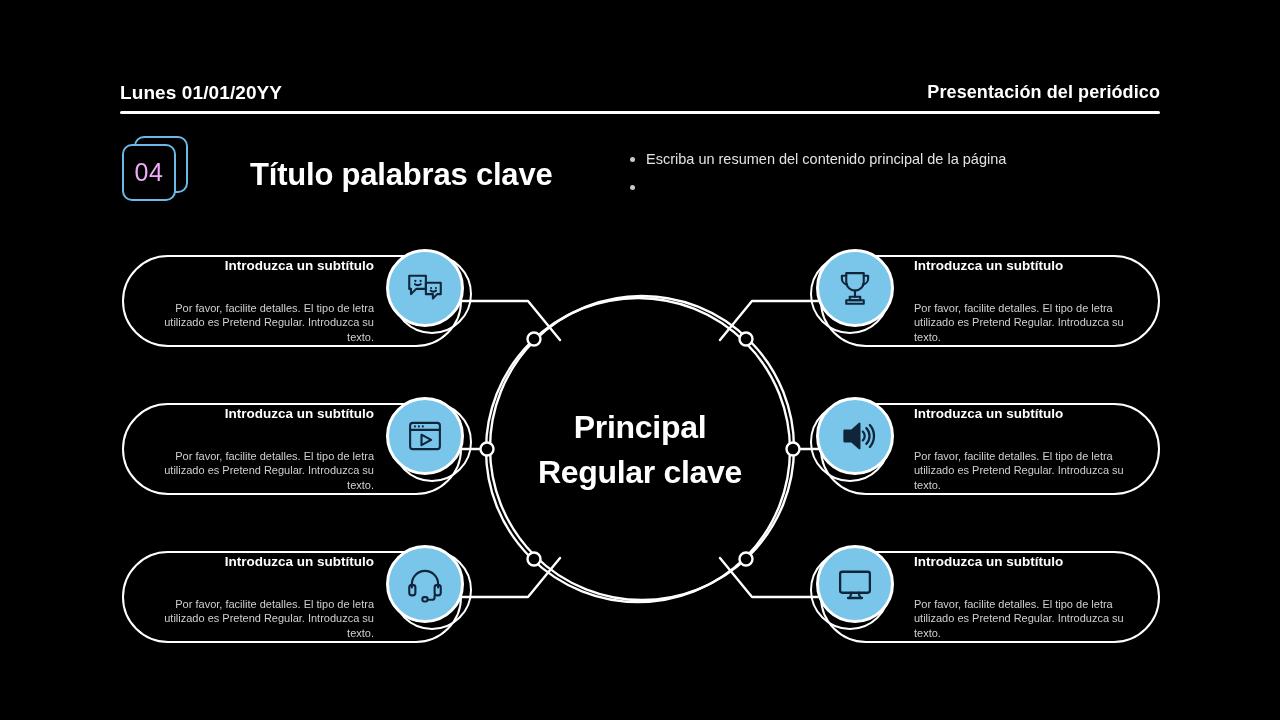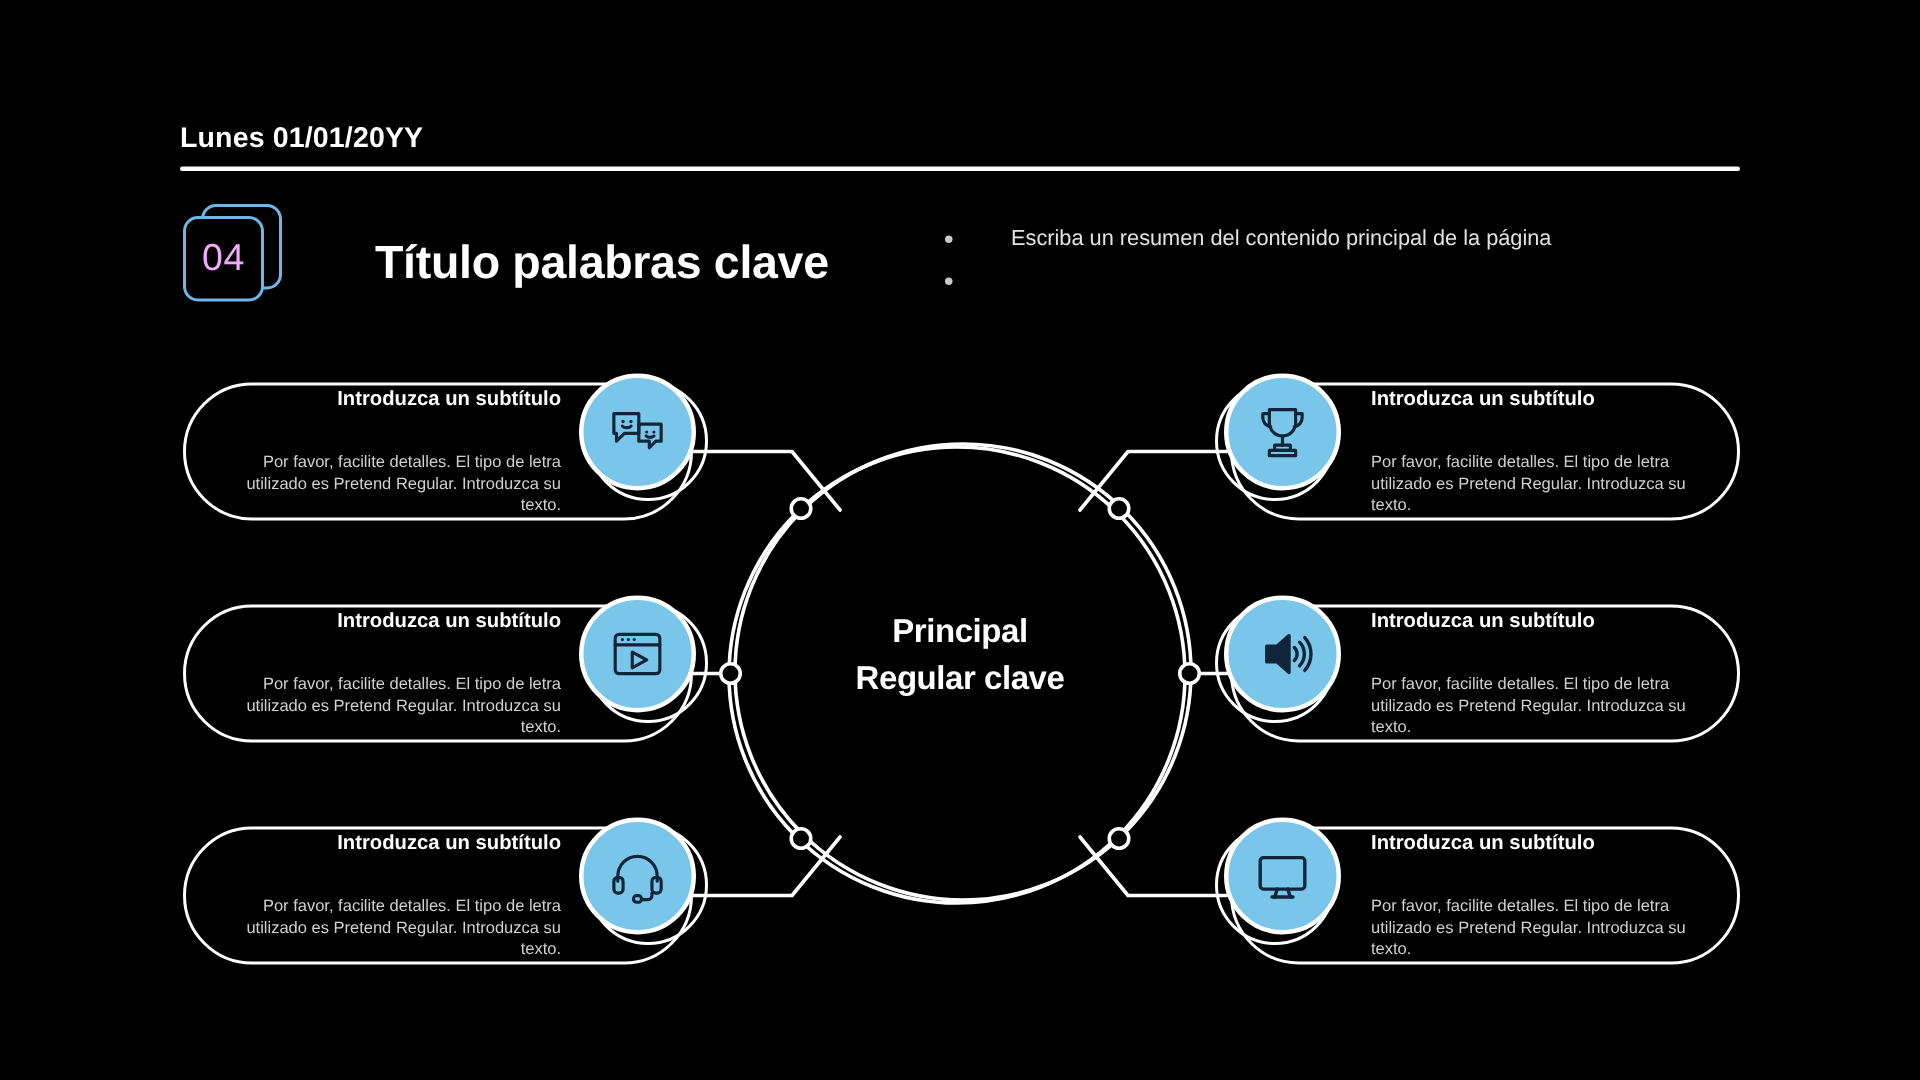--- a/index.html
+++ b/index.html
@@ -51,42 +51,42 @@
   .page-title{
     position:absolute;left:213px;top:157px;
     font-size:31px;font-weight:700;color:#ffffff;letter-spacing:-.2px;
     white-space:nowrap;
     margin-left:37px;
   }
   .bullets{
     position:absolute;left:630px;top:150px;width:540px;
   }
   .bullet{
-    display:flex;align-items:flex-start;margin-bottom:8px;gap:28px;
+    display:flex;align-items:flex-start;margin-bottom:8px;
   }
   .bullet-dot{
     width:5px;height:5px;border-radius:50%;background:#c9c9c9;
     margin:7px 11px 0 0;flex:0 0 auto;
   }
   .bullet-text{
     font-size:14.5px;color:#e2e2e2;line-height:1.35;white-space:nowrap;
   }
 
   
   .diagram{position:absolute;left:0;top:0;width:1280px;height:720px;}
 
   
   .card{
     position:absolute;width:340px;height:92px;
     border:2px solid #ffffff;border-radius:46px;box-sizing:border-box;
     background:#000000;
   }
   .card-body{
     position:absolute;top:0;height:100%;width:218px;
-    display:flex;flex-direction:column;justify-content:flex-end;gap:21px;
+    display:flex;flex-direction:column;justify-content:center;gap:21px;
   }
   .card.left .card-body{left:32px;text-align:right;align-items:flex-end;}
   .card.right .card-body{right:26px;text-align:left;align-items:flex-start;}
   .card-subtitle{
     font-size:13.5px;font-weight:700;color:#ffffff;margin-bottom:7px;
     white-space:nowrap;
   }
   .card-desc{
     font-size:11px;color:#d0d0d0;line-height:1.33;
   }
@@ -111,31 +111,32 @@
     display:flex;align-items:center;justify-content:center;
   }
   .card.left .icon-circle{left:0;}
   .card.right .icon-circle{left:6px;}
   .icon-circle svg{display:block;}
 
   
   .center-label{
     position:absolute;left:490px;top:405px;width:300px;
     text-align:center;
-    font-size:22px;font-weight:700;color:#ffffff;line-height:1.42;
+    font-size:32px;font-weight:700;color:#ffffff;line-height:1.42;
     letter-spacing:-.3px;
   }
 </style>
 </head>
 <body>
 
 <div class="slide">
 
   <div class="header">
     <div class="header-date">Lunes 01/01/20YY</div>
+    <div class="header-right">Presentación del periódico</div>
   </div>
   <div class="header-rule"></div>
 
   <div class="badge">
     <div class="badge-sq back"></div>
     <div class="badge-sq front"></div>
     <div class="badge-num">04</div>
   </div>
   <div class="page-title">Título palabras clave</div>
 

